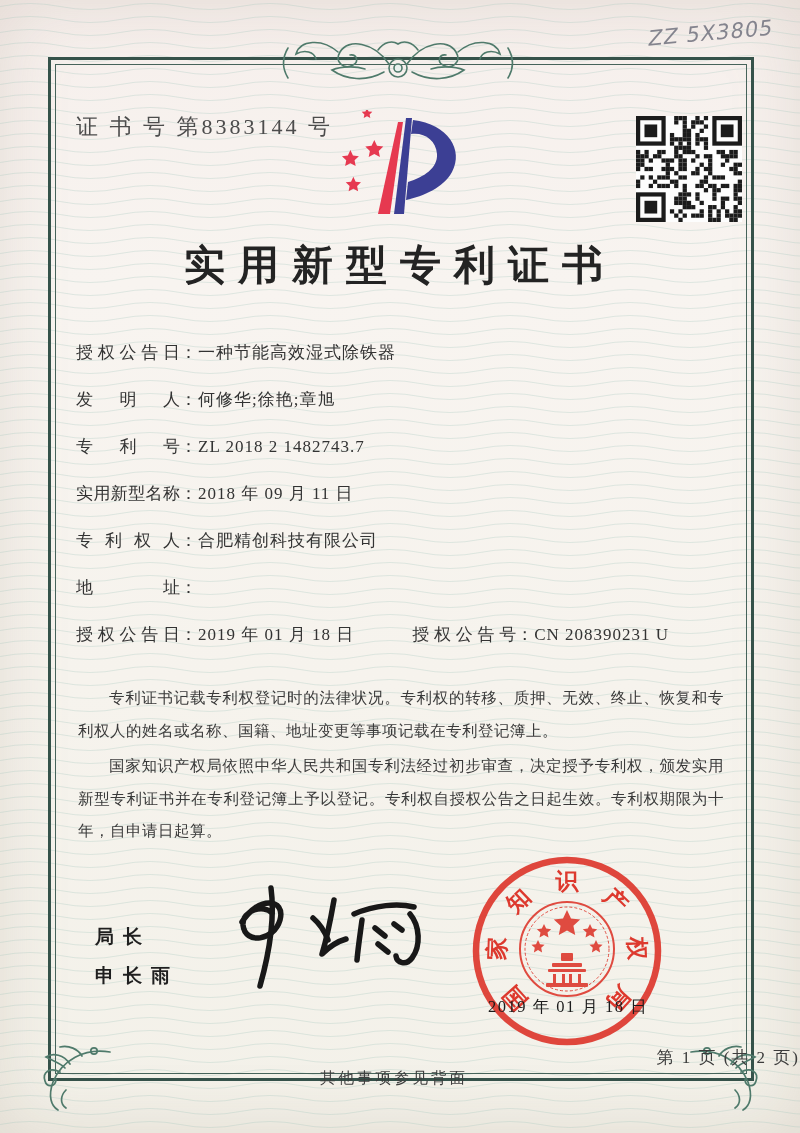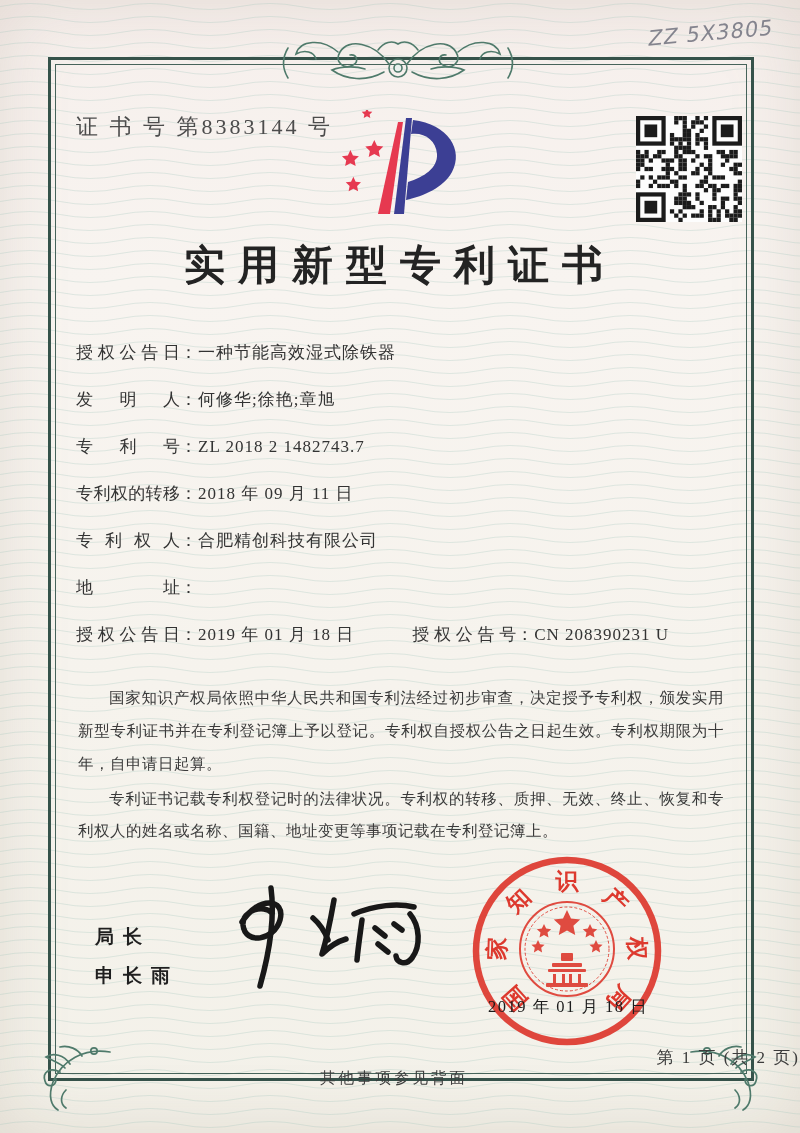--- a/index.html
+++ b/index.html
@@ -356,21 +356,21 @@
         <span class="flabel">发明人</span>
           <span class="fcolon">：</span>
         <span class="fvalue">何修华;徐艳;章旭</span>
       </div>
       <div class="frow">
         <span class="flabel">专利号</span>
           <span class="fcolon">：</span>
         <span class="fvalue">ZL 2018 2 1482743.7</span>
       </div>
       <div class="frow">
-        <span class="flabel">专利权的转移</span>
+        <span class="flabel">实用新型名称</span>
           <span class="fcolon">：</span>
         <span class="fvalue">2018 年 09 月 11 日</span>
       </div>
       <div class="frow">
         <span class="flabel">专利权人</span>
           <span class="fcolon">：</span>
         <span class="fvalue">合肥精创科技有限公司</span>
       </div>
       <div class="frow">
         <span class="flabel">地址</span>
@@ -384,22 +384,22 @@
         </span>
         <span class="fgroup second">
           <span class="flabel">授权公告号</span>
             <span class="fcolon">：</span>
           <span class="fvalue">CN 208390231 U</span>
         </span>
       </div>
     </div>
 
     <div class="paras">
+      <p>专利证书记载专利权登记时的法律状况。专利权的转移、质押、无效、终止、恢复和专利权人的姓名或名称、国籍、地址变更等事项记载在专利登记簿上。</p>
       <p>国家知识产权局依照中华人民共和国专利法经过初步审查，决定授予专利权，颁发实用新型专利证书并在专利登记簿上予以登记。专利权自授权公告之日起生效。专利权期限为十年，自申请日起算。</p>
-      <p>专利证书记载专利权登记时的法律状况。专利权的转移、质押、无效、终止、恢复和专利权人的姓名或名称、国籍、地址变更等事项记载在专利登记簿上。</p>
     </div>
 
     <div class="director">
       <div class="line">局长</div>
       <div class="line">申长雨</div>
     </div>
 
     <svg class="signature" width="220" height="118" viewBox="0 0 220 118">
       <g stroke="#181818" stroke-width="5.5" fill="none" stroke-linecap="round" stroke-linejoin="round">
         <path d="M30,44 C46,18 74,20 68,42 C62,63 33,67 31,47 C30,32 52,26 60,35"></path>

